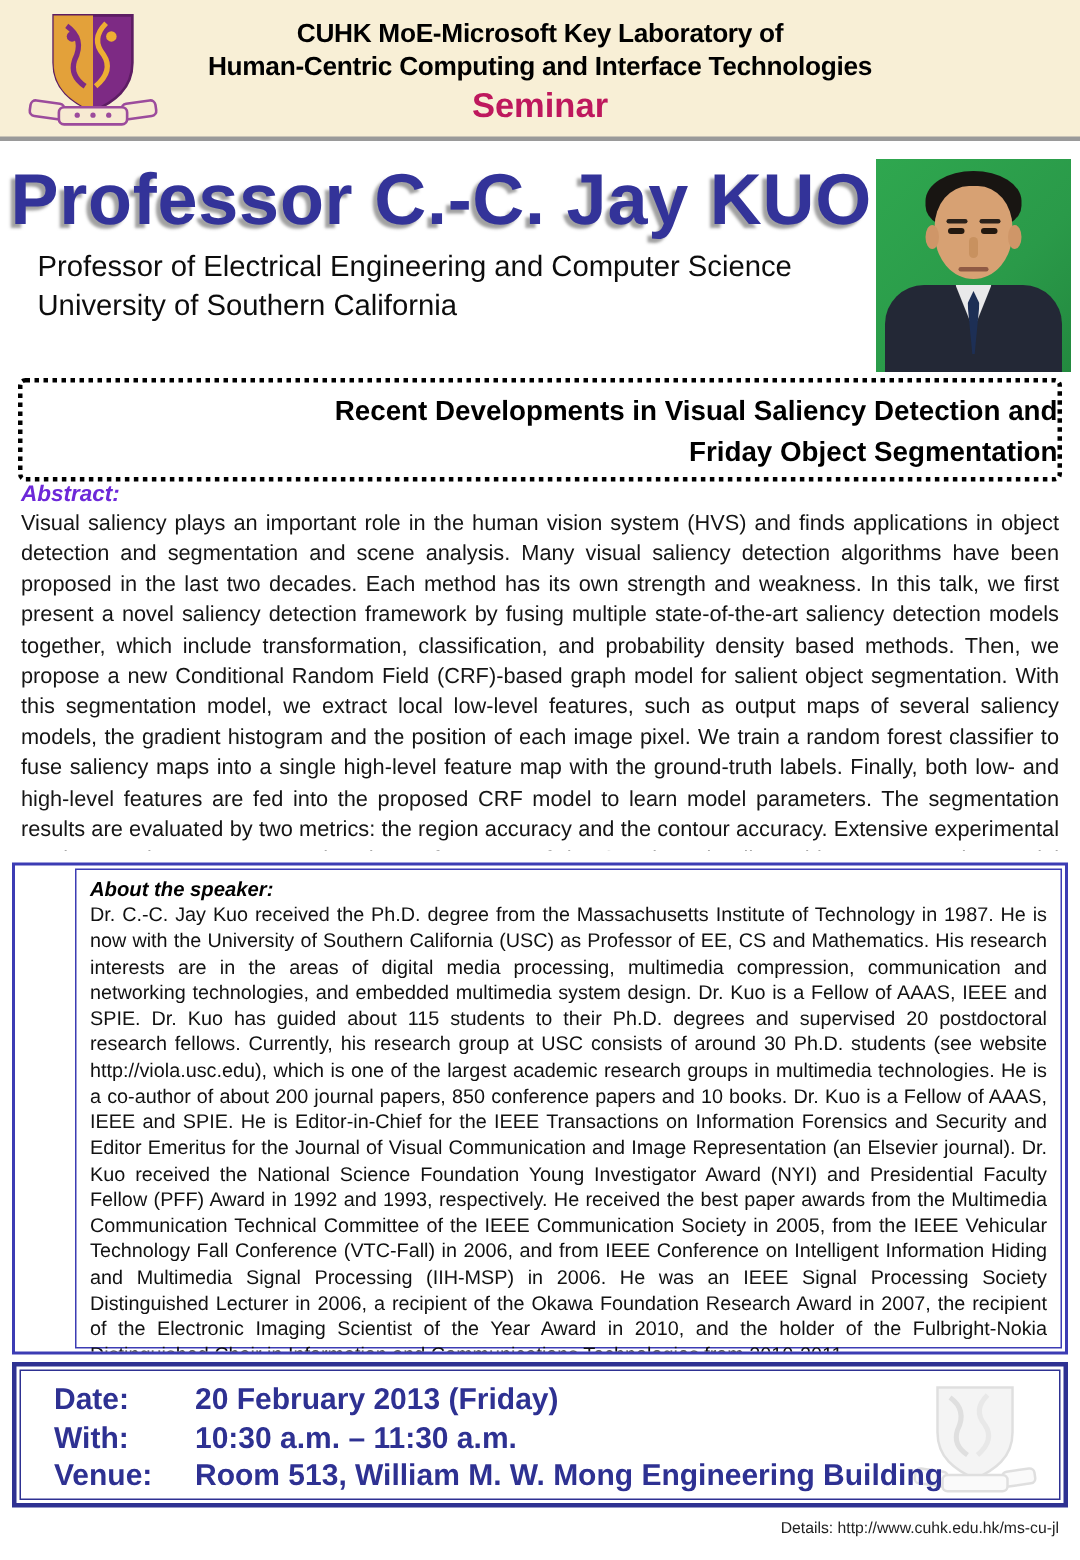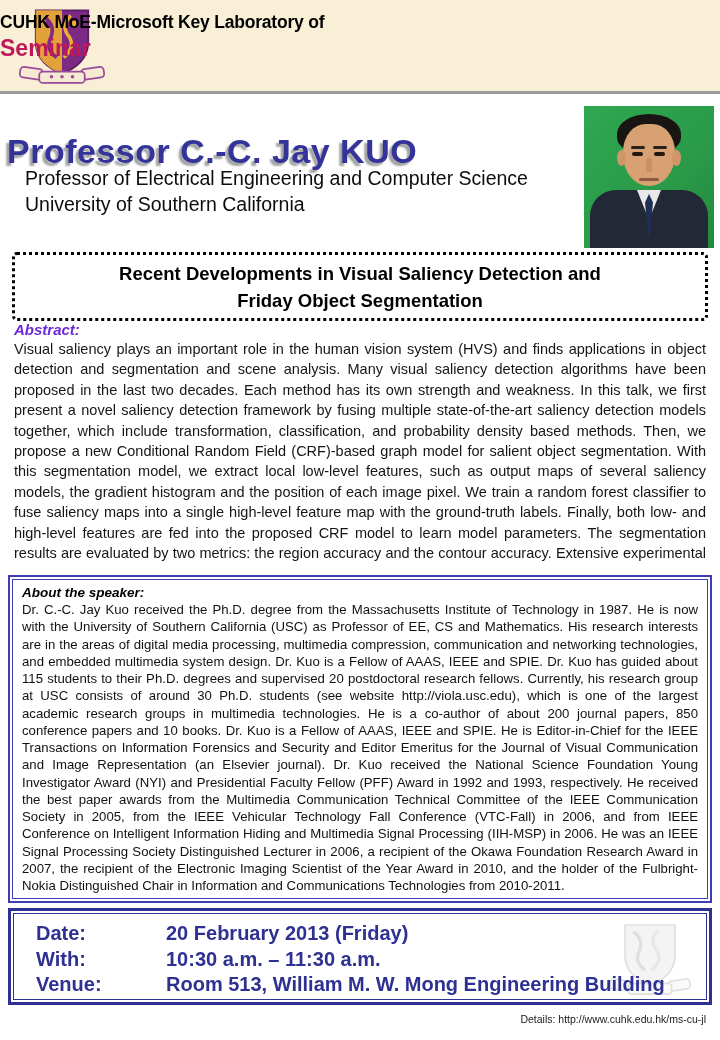--- a/index.html
+++ b/index.html
@@ -7,30 +7,29 @@
     position:relative;width:720px;height:1040px;margin:0 auto;
     background:#ffffff;overflow:hidden;
     font-family:"Liberation Sans","DejaVu Sans",sans-serif;
   }
   
   .header{
     position:absolute;left:0;top:0;width:720px;height:91px;
     background:#f8efd6;border-bottom:3px solid #9a9a9a;
   }
   .logo{position:absolute;left:16px;top:5px;width:92px;height:84px;}
-  .org{position:absolute;left:0;top:11px;width:720px;text-align:left;color:#000;}
+  .org{position:absolute;left:0;top:11px;width:720px;text-align:center;color:#000;}
   .org-line{font-size:17.5px;font-weight:bold;line-height:22px;letter-spacing:-0.2px;}
   .seminar{font-size:23px;font-weight:bold;line-height:28px;margin-top:1px;}
   
   .name{
     position:absolute;left:7px;top:106px;width:560px;
-    font-size:34px;font-weight:bold;letter-spacing:0.5px;
+    font-size:48px;font-weight:bold;letter-spacing:0.5px;
     text-shadow:-3px 3px 2px rgba(130,130,130,0.75);
     white-space:nowrap;
-    margin-top:26px;
   }
   .sub1{position:absolute;left:25px;top:167px;font-size:19.5px;color:#0d0d0d;white-space:nowrap;}
   .sub2{position:absolute;left:25px;top:193px;font-size:19.5px;color:#0d0d0d;white-space:nowrap;}
   
   .photo{
     position:absolute;left:584px;top:106px;width:130px;height:142px;
     background:linear-gradient(135deg,#2fa74f 0%,#2a9a49 60%,#23893f 100%);
     overflow:hidden;
   }
   .photo .hair{position:absolute;left:33px;top:8px;width:64px;height:40px;background:#181512;border-radius:50% 50% 42% 42%;}
@@ -43,39 +42,39 @@
   .photo .eye.l{left:48px;} .photo .eye.r{left:70px;}
   .photo .nose{position:absolute;left:62px;top:52px;width:6px;height:14px;background:#c8915f;border-radius:3px;}
   .photo .mouth{position:absolute;left:55px;top:72px;width:20px;height:3px;background:#8f5a44;border-radius:2px;}
   .photo .suit{position:absolute;left:6px;top:84px;width:118px;height:60px;background:#232836;border-radius:26px 26px 0 0;}
   .photo .shirt{position:absolute;left:53px;top:84px;width:24px;height:30px;background:#e9e9ea;clip-path:polygon(0 0,100% 0,50% 100%);}
   .photo .tie{position:absolute;left:61px;top:88px;width:8px;height:42px;background:#1d2f55;clip-path:polygon(50% 0,100% 20%,60% 100%,40% 100%,0 20%);}
   
   .talkbox{
     position:absolute;left:12px;top:252px;width:690px;height:58px;
     border:3px dotted #000;border-radius:5px;
-    text-align:center;padding-top:5px;
+    text-align:right;padding-top:5px;
   }
   .talk-line{font-size:18.5px;font-weight:bold;line-height:27px;color:#000;}
   
   .abs-head{position:absolute;left:14px;top:321px;font-size:15px;font-weight:bold;font-style:italic;color:#6d28d9;}
   .abs-body{
     position:absolute;left:14px;top:339px;width:692px;height:228px;
     font-size:14.5px;line-height:20.4px;text-align:justify;color:#151515;overflow:hidden;
   }
   
   .about-box{position:absolute;left:8px;top:575px;width:704px;height:328px;border:2px solid #3c3cb4;box-sizing:border-box;}
-  .about-inner{position:absolute;inset:2px;border:1px solid #3c3cb4;padding:4px 9px 0 9px;box-sizing:border-box;}
+  .about-inner{position:absolute;inset:2px;border:1px solid #3c3cb4;padding:4px 9px 0 9px;box-sizing:border-box;margin-left:38px;}
   .about-head{font-size:13.5px;font-weight:bold;font-style:italic;color:#000;line-height:17px;}
   .about-body{font-size:13.2px;line-height:17.25px;text-align:justify;color:#111;overflow:hidden;height:300px;}
   
   .date-box{position:absolute;left:8px;top:908px;width:704px;height:97px;border:3px solid #2e3192;box-sizing:border-box;}
   .date-inner{position:absolute;inset:2px;border:1px solid #2e3192;box-sizing:border-box;overflow:hidden;}
   .rows{position:absolute;left:22px;top:7px;}
-  .lrow{display:flex;line-height:25.5px;gap:36px;}
+  .lrow{display:flex;line-height:25.5px;}
   .lbl{width:94px;font-size:20px;font-weight:bold;}
   .val{font-size:20px;font-weight:bold;white-space:nowrap;}
   .welcome{position:absolute;left:0;top:83px;width:620px;text-align:center;font-size:15px;font-weight:bold;}
   .watermark{position:absolute;right:14px;top:6px;width:84px;height:80px;opacity:0.55;}
   
   .details{
     position:absolute;right:14px;top:1013px;width:400px;
     font-size:10.5px;color:#222;text-align:right;
   }
 </style>
@@ -96,20 +95,21 @@
         <rect x="2" y="72" width="26" height="12" rx="4" fill="#f7ead2" stroke="#9c4b9c" stroke-width="2" transform="rotate(8 15 78)"></rect>
         <rect x="72" y="72" width="26" height="12" rx="4" fill="#f7ead2" stroke="#9c4b9c" stroke-width="2" transform="rotate(-8 85 78)"></rect>
         <rect x="24" y="76" width="52" height="13" rx="4" fill="#f7ead2" stroke="#9c4b9c" stroke-width="2"></rect>
         <circle cx="38" cy="82" r="2" fill="#9c4b9c"></circle>
           <circle cx="50" cy="82" r="2" fill="#9c4b9c"></circle>
           <circle cx="62" cy="82" r="2" fill="#9c4b9c"></circle>
       </g>
     </svg>
     <div class="org">
       <div class="org-line">CUHK MoE-Microsoft Key Laboratory of</div>
+      <div class="org-line">Human-Centric Computing and Interface Technologies</div>
       <div class="seminar" style="color:#be185d">Seminar</div>
     </div>
   </div>
 
   <div class="name" style="color:#333399">Professor C.-C. Jay KUO</div>
   <div class="sub1">Professor of Electrical Engineering and Computer Science</div>
   <div class="sub2">University of Southern California</div>
 
   <div class="photo">
     <div class="hair"></div>

